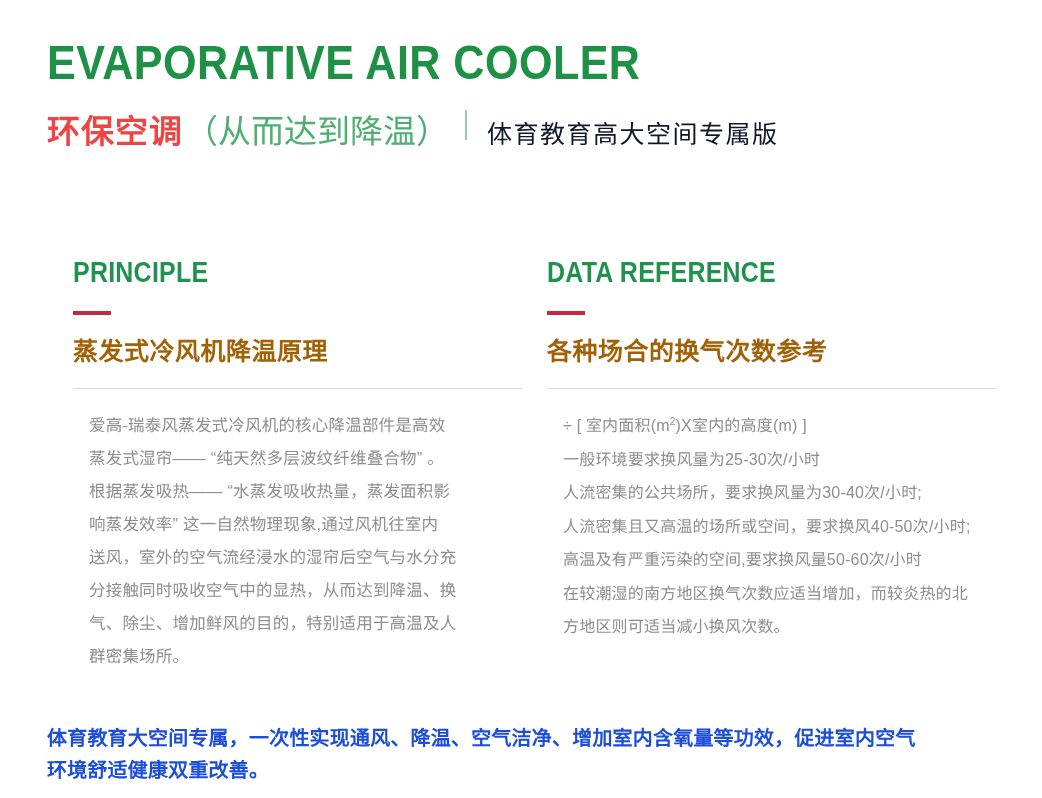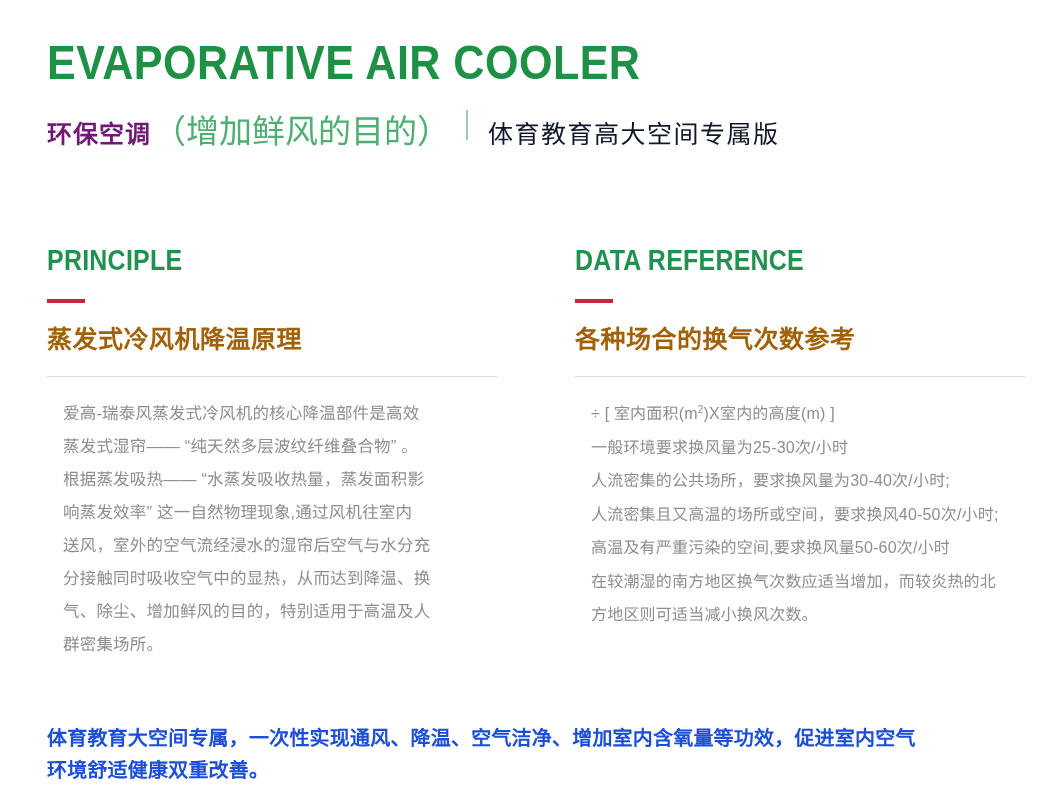--- a/index.html
+++ b/index.html
@@ -43,24 +43,24 @@
     margin: 0;
   }
 
   .subtitle-row {
     display: flex;
     align-items: baseline;
     margin-top: 24px;
     white-space: nowrap;
   }
   .subtitle-strong {
-    font-size: 25px;
+    font-size: 33px;
     line-height: 40px;
     font-weight: bold;
-    color: #701a75;
+    color: #ef4444;
     letter-spacing: 1px;
   }
   .subtitle-light {
     font-size: 33px;
     line-height: 40px;
     font-weight: 400;
     color: #4fae72;
     letter-spacing: 0px;
     margin-left: 2px;
   }
@@ -77,25 +77,26 @@
     font-size: 25px;
     line-height: 40px;
     font-weight: 400;
     color: #0f172a;
     letter-spacing: 1.5px;
   }
 
   
   .columns {
     position: absolute;
-    top: 244px;
+    top: 256px;
     left: 47px;
     width: 950px;
     display: flex;
-    gap: 78px;
+    gap: 24px;
+    justify-content: flex-end;
   }
   .col {
     width: 450px;
     flex: 0 0 450px;
   }
 
   .eyebrow {
     font-family: "Liberation Sans Narrow", "Liberation Sans", sans-serif;
     font-weight: bold;
     font-size: 29px;
@@ -173,21 +174,21 @@
 </head>
 <body>
 
 <div class="page">
 
   <div class="masthead">
     <h1 class="main-title">EVAPORATIVE AIR COOLER</h1>
 
     <div class="subtitle-row">
       <span class="subtitle-strong">环保空调</span>
-      <span class="subtitle-light">（增加鲜风的目的）</span>
+      <span class="subtitle-light">（从而达到降温）</span>
       <span class="subtitle-divider"></span>
       <span class="subtitle-tag">体育教育高大空间专属版</span>
     </div>
   </div>
 
   <div class="columns">
 
     <div class="col col-left">
       <h2 class="eyebrow">PRINCIPLE</h2>
       <div class="red-rule"></div>

